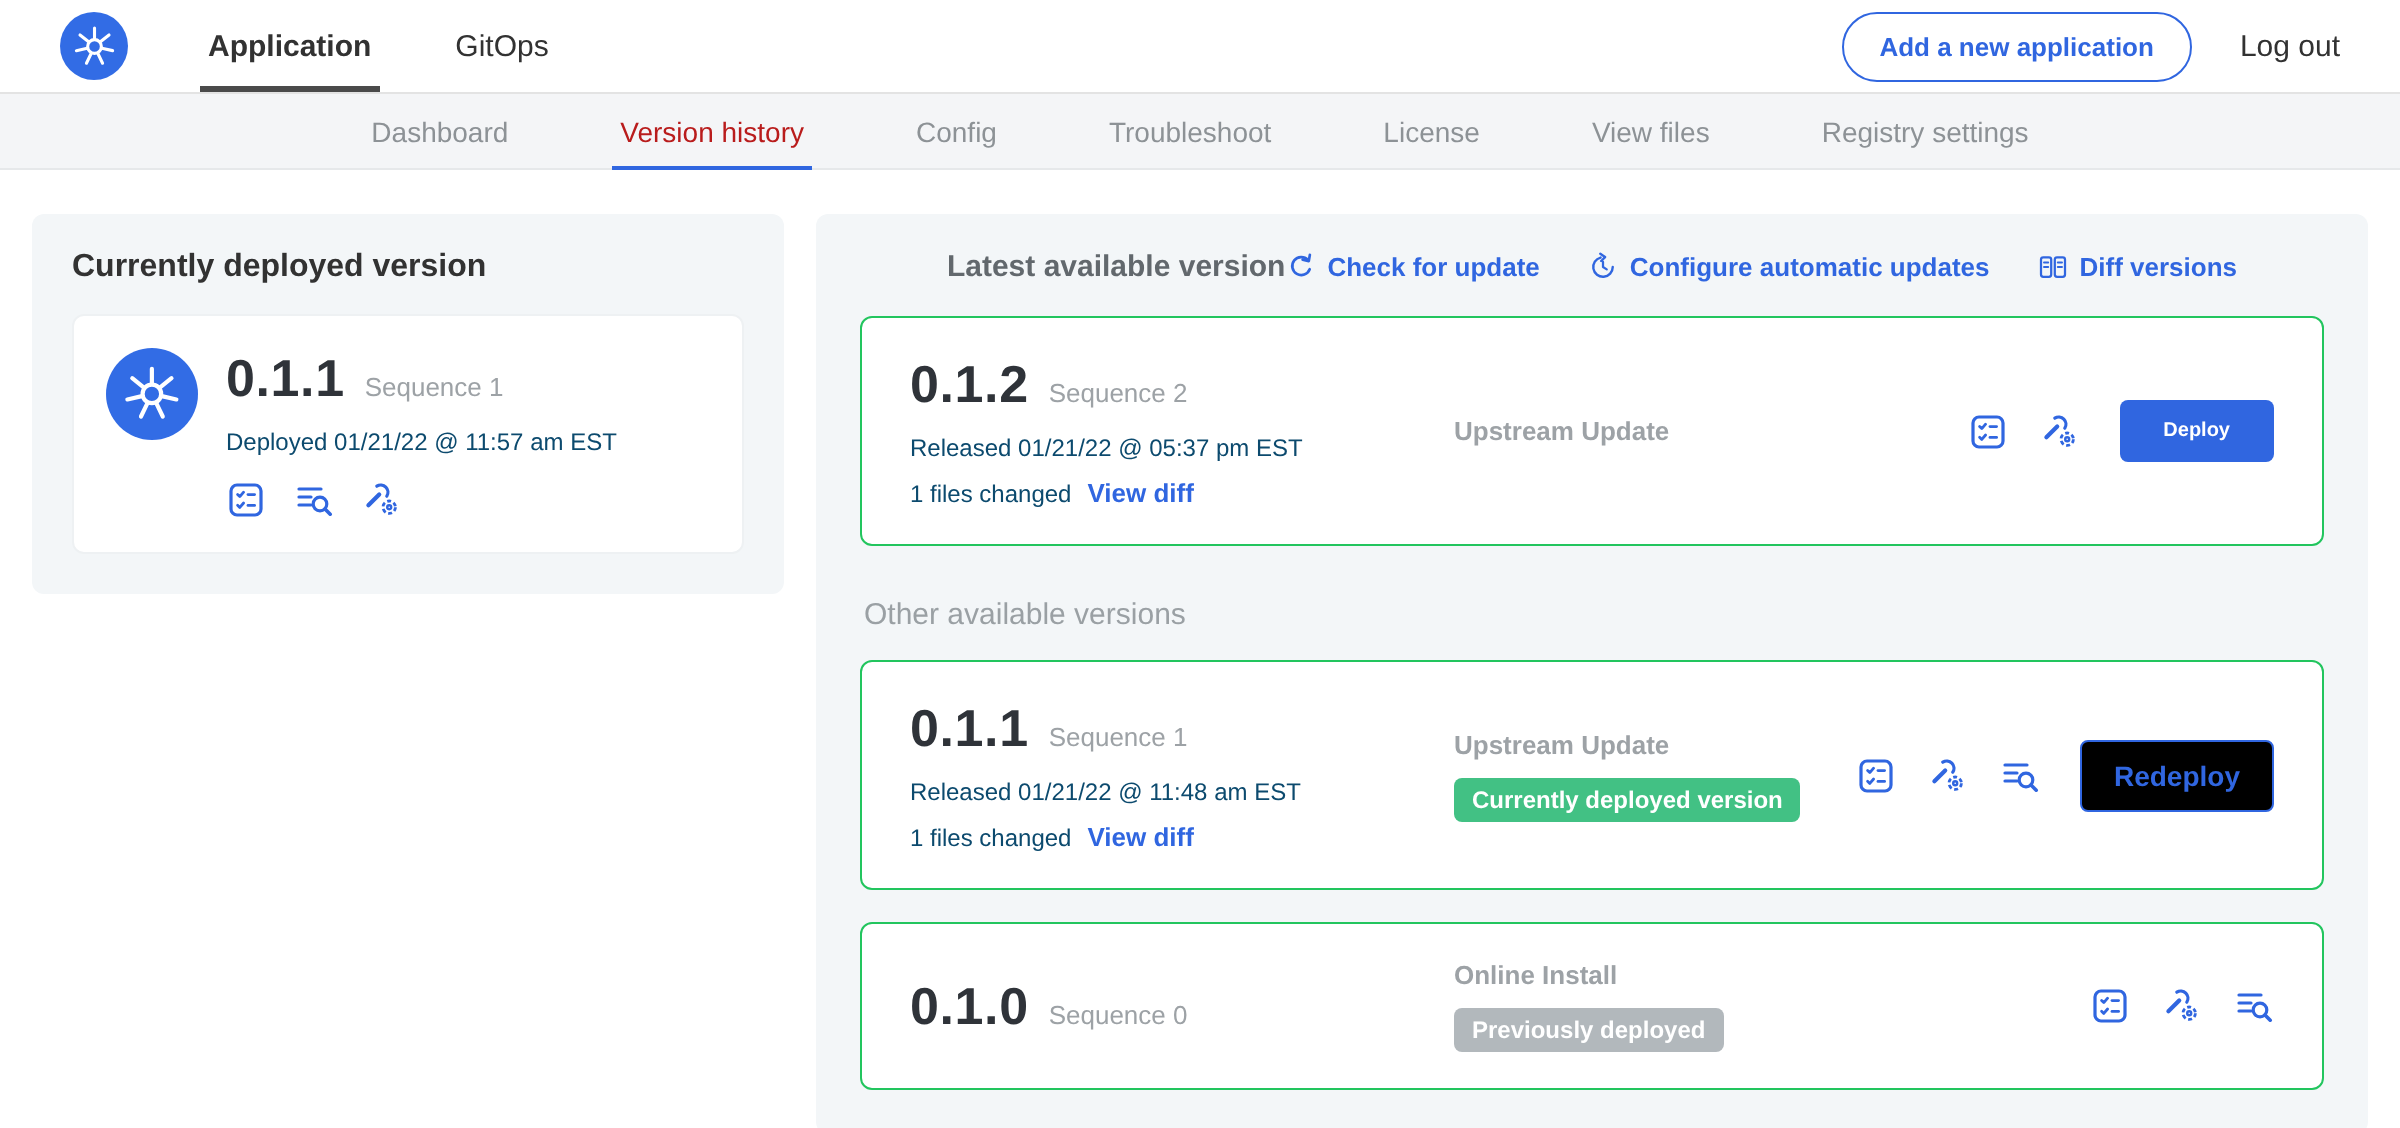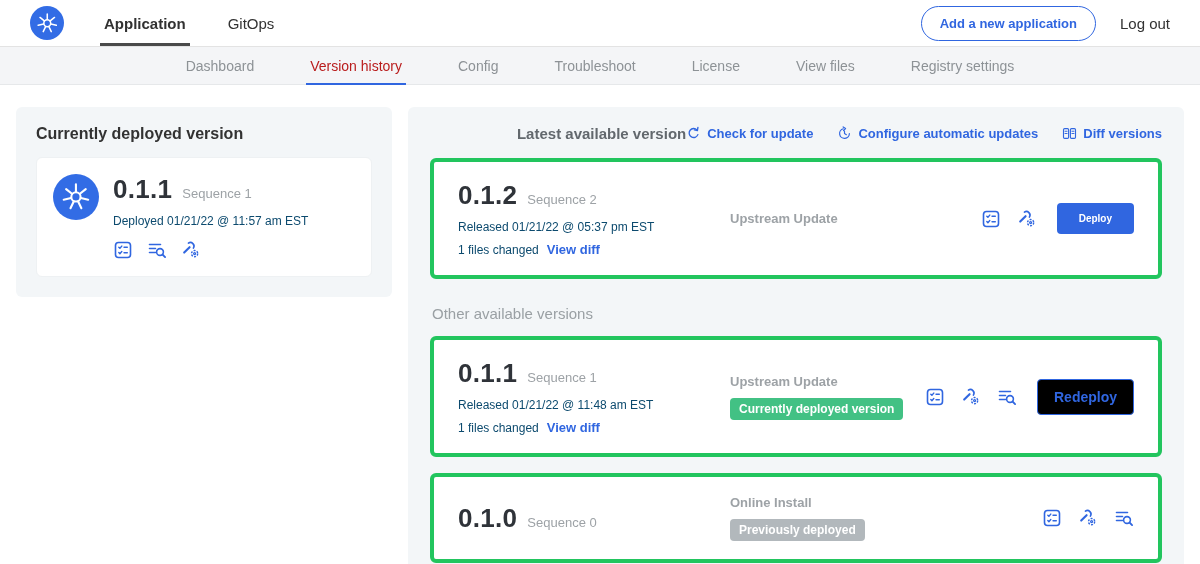--- a/index.html
+++ b/index.html
@@ -34,27 +34,27 @@
   .deployed-card{background:#fff;border-radius:6px;border:1px solid #eef1f3;padding:16px;display:flex;gap:14px}
   .logo-badge.lg{width:46px;height:46px}
   .version-row{display:flex;align-items:baseline}
   .version-big{font-size:26px;font-weight:bold;color:#2f3339;letter-spacing:.3px}
   .sequence{font-size:13px;color:#9da2a6;margin-left:10px}
   .muted{font-size:12px;color:#0c4a6e;margin-top:9px}
   .icon-row{display:flex;gap:14px;margin-top:12px}
   .icon-btn{color:#3066e0;display:inline-flex;cursor:pointer}
   .icon-btn svg{width:20px;height:20px}
 
-  .latest-header{display:flex;align-items:center;justify-content:flex-end;margin-bottom:16px}
+  .latest-header{display:flex;align-items:center;justify-content:center;margin-bottom:16px}
   .latest-title{font-size:15px;font-weight:bold;color:#62686d}
   .header-actions{display:flex;gap:24px}
   .action-link{display:flex;align-items:center;gap:6px;color:#3066e0;font-size:13px;font-weight:bold;cursor:pointer;text-decoration:none}
   .action-link svg{width:15px;height:15px}
 
-  .version-card{background:#fff;border-radius:6px;border:4px solid #22c55e;padding:18px 24px;display:flex;align-items:center;margin-bottom:16px}
+  .version-card{background:#fff;border-radius:6px;border:1px solid #22c55e;padding:18px 24px;display:flex;align-items:center;margin-bottom:16px}
   .version-card:last-child{margin-bottom:0}
   .vc-left{width:268px;flex-shrink:0}
   .files-row{margin-top:8px;display:flex;align-items:center;gap:8px}
   .files-row .muted{margin-top:0}
   .link{color:#3066e0;font-weight:bold;font-size:13px;cursor:pointer;text-decoration:none}
   .vc-mid{flex:1;padding-left:4px}
   .source{font-size:13px;font-weight:bold;color:#9da2a6}
   .badge{display:inline-block;margin-top:9px;padding:4px 9px;border-radius:4px;color:#fff;font-size:12px;font-weight:bold}
   .badge.green{background:#42c184}
   .badge.gray{background:#b2b8bc}

